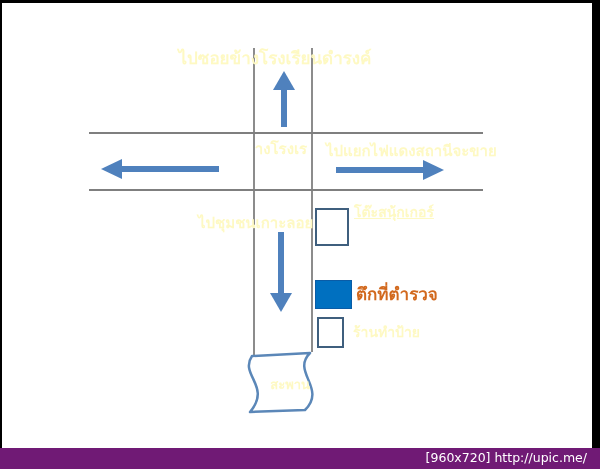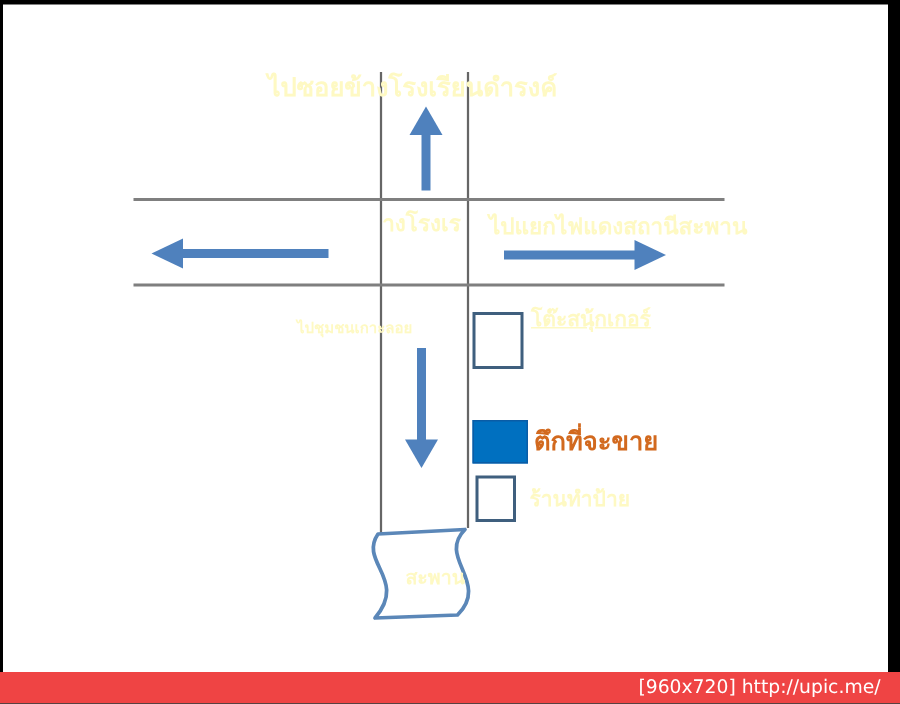--- a/index.html
+++ b/index.html
@@ -15,32 +15,32 @@
   .overlay { position:absolute; left:0; top:0; width:600px; height:469px; }
   .label {
     position:absolute; font-weight:bold; color:#fef9c3; white-space:nowrap;
     font-family:"DejaVu Sans", sans-serif;
   }
   .label.center { text-align:center; }
   .top-dir    { left:150px; top:44px;  width:250px; font-size:17px; }
   .west-dir   { left:100px; top:139px; width:130px; font-size:15px; }
   .east-dir   { left:326px; top:139px; font-size:15px; }
   .xing-name  { left:244px; top:136px; width:74px; font-size:15px; line-height:26px; }
-  .south-dir  { left:198px; top:211px; font-size:10px; }
+  .south-dir  { left:198px; top:211px; font-size:15px; }
   .mapbox { position:absolute; background:#fff; border:2px solid var(--box_border,#3f5f7e); box-sizing:border-box; }
   .box-snooker  { left:315px; top:208px; width:34px; height:38px; }
   .box-building { left:315px; top:280px; width:37px; height:29px;
                   background:var(--building_fill,#0070c0); border:1px solid var(--building_edge,#0a5ca6); }
   .box-signshop { left:317px; top:317px; width:27px; height:31px; }
   .lbl-snooker  { left:354px; top:201px; font-size:14px;text-decoration:underline; }
   .lbl-building { left:356px; top:280px; font-size:17px; color:var(--sale_text,#d2691e); }
   .lbl-signshop { left:353px; top:321px; font-size:14px; }
   .lbl-bridge   { left:252px; top:374px; width:58px; font-size:13px; text-align:right; }
   .footer-bar {
-    position:absolute; left:0; bottom:0; width:600px; height:21px; background:#ef4444;
+    position:absolute; left:0; bottom:0; width:600px; height:21px; background:#701a75;
   }
   .footer-text {
     position:absolute; right:13px; bottom:1px; height:20px; line-height:20px;
     color:var(--footer_text_color,#fff); font-size:12.5px;
     font-family:"DejaVu Sans", sans-serif;
   }
 </style>
 </head>
 <body>
 
@@ -72,31 +72,31 @@
 
     <g>
       <line x1="281" y1="232" x2="281" y2="295" style="stroke:var(--arrow,#4f81bd);stroke-width:6"></line>
       <polygon points="281,312 270,293 292,293" style="fill:var(--arrow,#4f81bd)"></polygon>
     </g>
 
     <path d="M 252,356 C 239,375 272,386 250,412 L 305,410 C 327,388 291,372 310,353 Z" style="fill:#ffffff;stroke:var(--banner_stroke,#5b87b8);stroke-width:2.5;stroke-linejoin:round"></path>
   </svg>
 
   <div class="label top-dir center">ไปซอยข้างโรงเรียนดำรงค์</div>
-  <div class="label east-dir">ไปแยกไฟแดงสถานีสะพาน</div>
+  <div class="label east-dir">ไปแยกไฟแดงสถานีจะขาย</div>
   <div class="label xing-name center">
     <div>างโรงเร</div>
   </div>
   <div class="label south-dir">ไปชุมชนเกาะลอย</div>
 
   <div class="mapbox box-snooker"></div>
   <div class="label lbl-snooker">โต๊ะสนุ้กเกอร์</div>
 
   <div class="mapbox box-building"></div>
-  <div class="label lbl-building">ตึกที่จะขาย</div>
+  <div class="label lbl-building">ตึกที่ตำรวจ</div>
 
   <div class="mapbox box-signshop"></div>
   <div class="label lbl-signshop">ร้านทำป้าย</div>
 
   <div class="label lbl-bridge">สะพาน</div>
 
   <div class="footer-bar">
     <div class="footer-text">[960x720] http://upic.me/</div>
   </div>
 </div>

